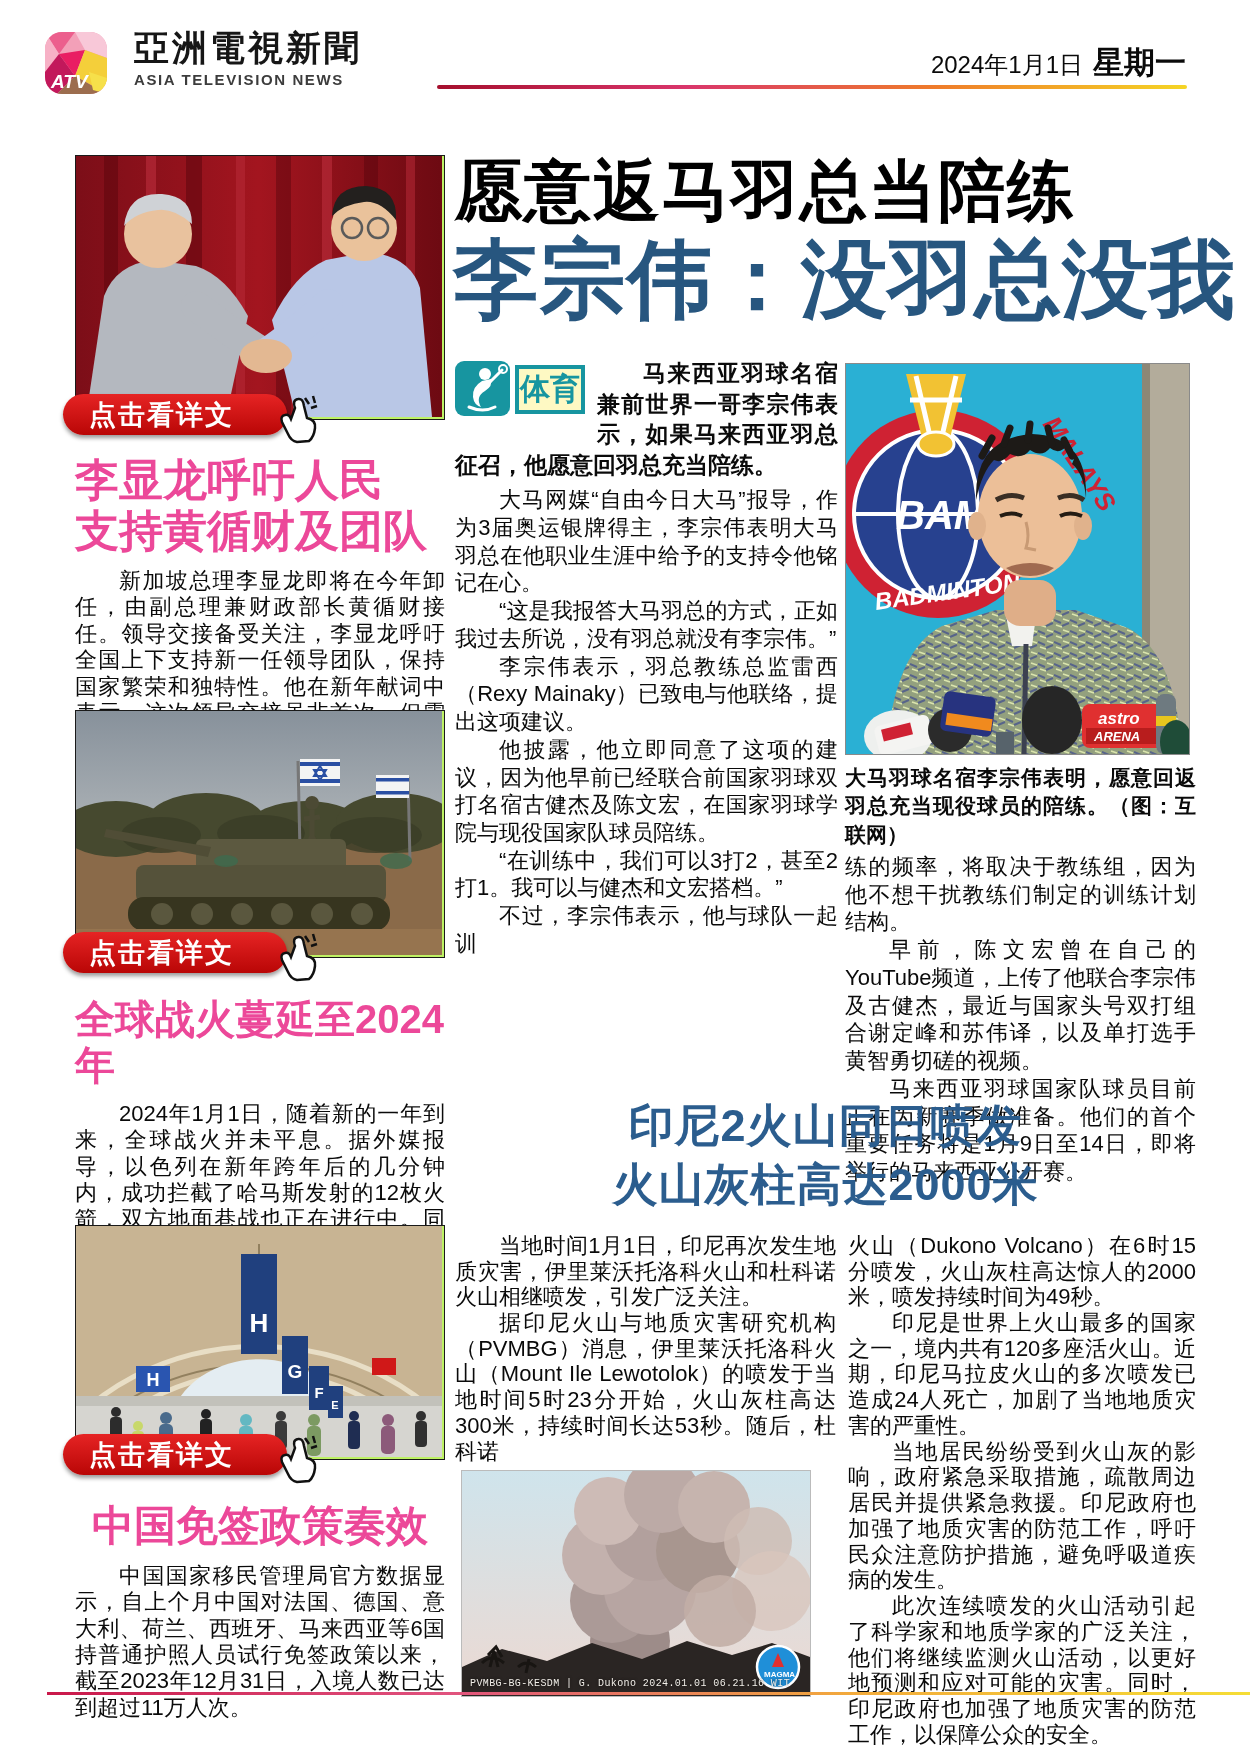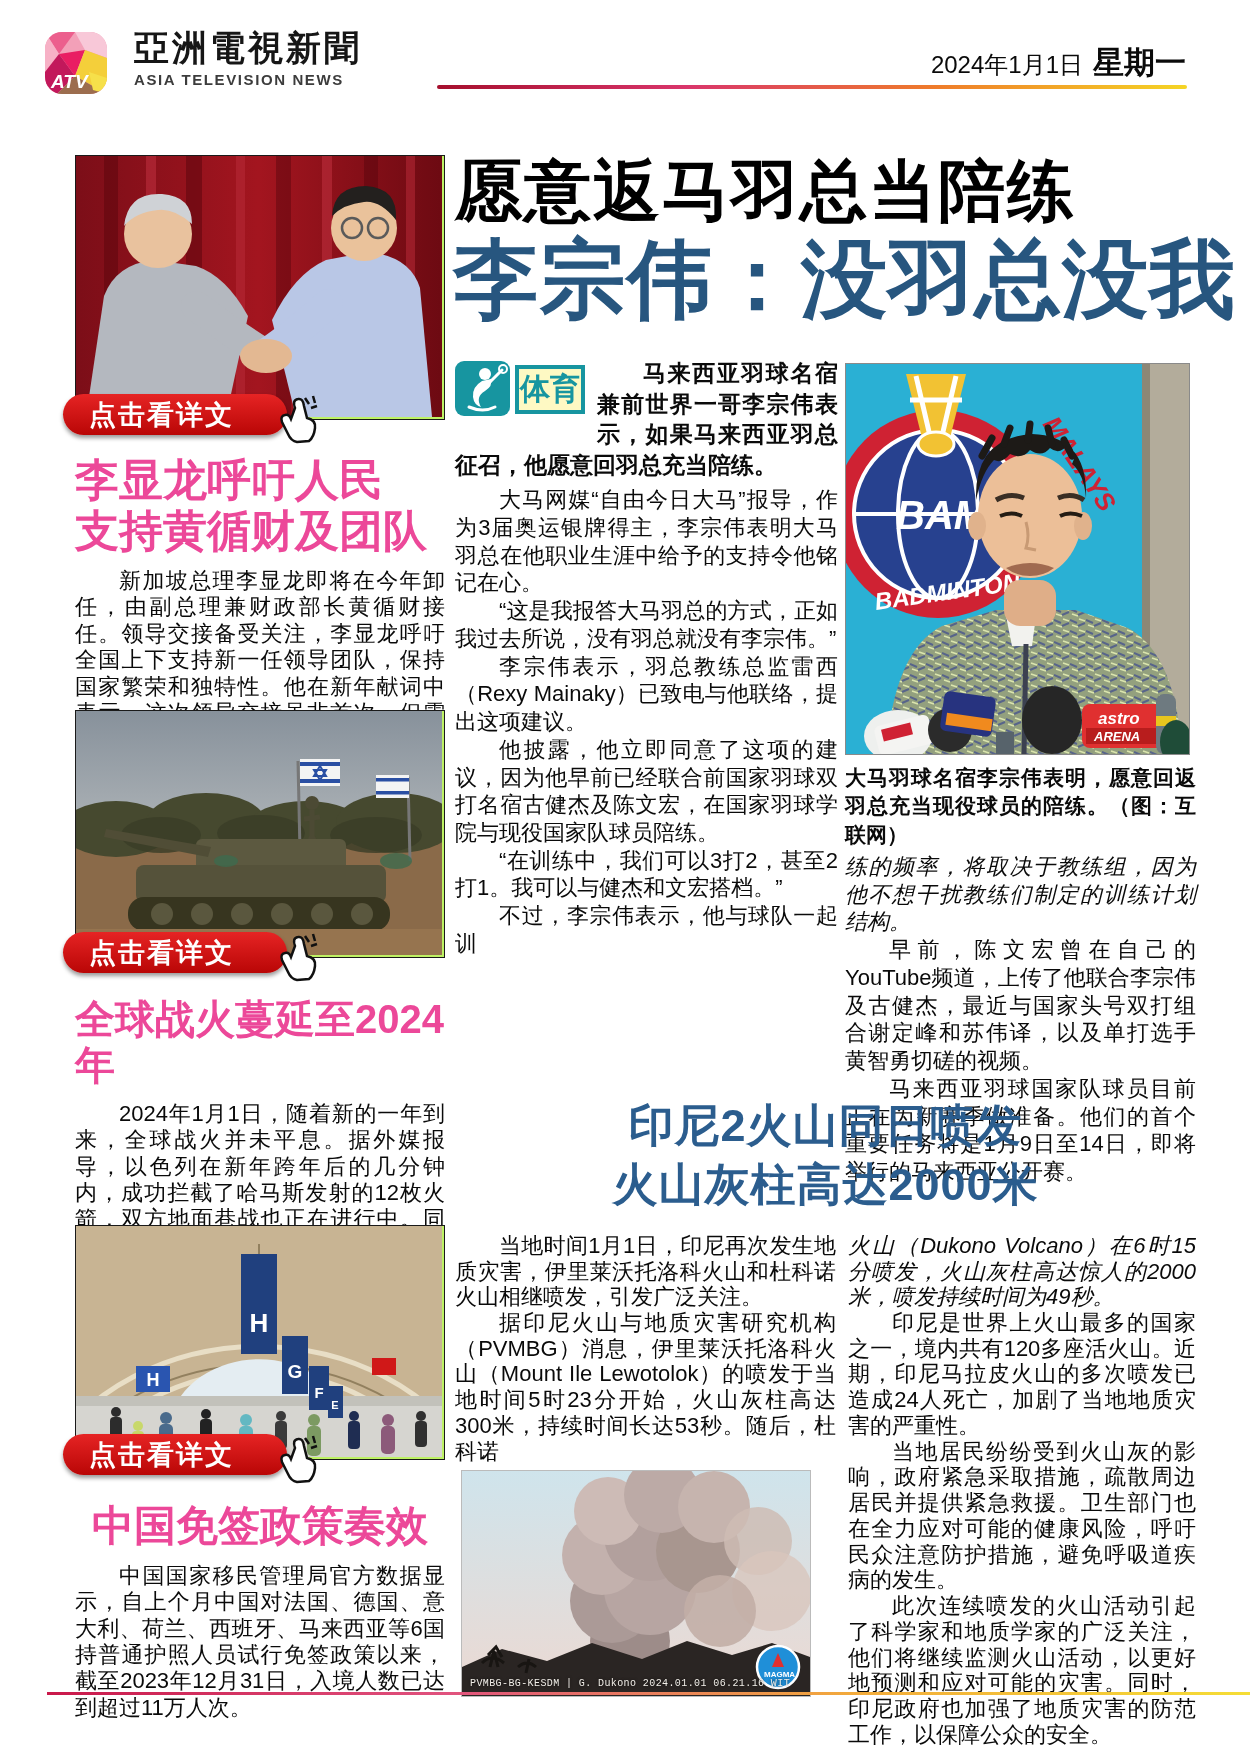--- a/index.html
+++ b/index.html
@@ -38,21 +38,21 @@
                  color:#27567f;letter-spacing:1px;}
   .col-mid{position:absolute;left:455px;top:358px;width:383px;}
   .col-right{position:absolute;left:845px;top:363px;width:351px;}
   .sport-badge{float:left;width:132px;height:57px;margin:3px 10px 4px 0;display:flex;align-items:flex-start;gap:5px;}
   .badge-icon{width:55px;height:55px;background:#1795a0;border-radius:9px;}
   .badge-box{width:62px;height:41px;margin-top:4px;background:#fef9c3;border:4px solid #1795a0;
              display:flex;align-items:center;justify-content:center;}
   .badge-box span{color:#1795a0;font-size:30px;font-weight:900;}
   .lead{font-size:23px;font-weight:bold;line-height:1.33;text-align:justify;text-indent:2em;margin:0 0 6px;}
   .para{font-size:22px;line-height:1.26;text-align:justify;text-indent:2em;margin:0;}
-  .para.noindent{text-indent:0;font-style:italic;}
+  .para.noindent{text-indent:0;}
   .subhead{text-align:center;color:#2b5d8e;font-weight:900;font-size:27px;margin:10px 0 8px;}
   .lcw-photo{width:343px;height:390px;border:1px solid #8a8a8a;position:relative;overflow:hidden;margin:0;font-style:italic;}
   .photo-caption{font-size:21px;font-weight:bold;line-height:1.35;margin:9px 0 4px;text-align:justify;}
 
   
   .volcano{position:absolute;left:455px;top:1096px;width:741px;}
   .volcano-h{text-align:center;color:#2b5d8e;font-weight:900;font-size:45px;line-height:1.32;
              margin:0;white-space:pre-line;letter-spacing:1px;}
   .volcano-cols{display:flex;gap:12px;margin-top:18px;}
   .v-left{width:381px;}
@@ -439,21 +439,21 @@
             <circle cx="316" cy="196" r="21" fill="#1f8fd8" stroke="#ffffff" stroke-width="2.5"></circle>
             <path d="M316,182 l6,14 l-12,0 Z" fill="#e03030"></path>
             <text x="302" y="206" font-size="8" font-weight="bold" fill="#ffffff" font-family="Liberation Sans, sans-serif">MAGMA</text>
           </svg>
           <div class="wm">PVMBG-BG-KESDM | G. Dukono 2024.01.01 06.21.16 WIT</div>
         </div>
       </div>
       <div class="v-right">
         <p class="para noindent">火山（Dukono Volcano）在6时15分喷发，火山灰柱高达惊人的2000米，喷发持续时间为49秒。</p>
         <p class="para">印尼是世界上火山最多的国家之一，境内共有120多座活火山。近期，印尼马拉皮火山的多次喷发已造成24人死亡，加剧了当地地质灾害的严重性。</p>
-        <p class="para">当地居民纷纷受到火山灰的影响，政府紧急采取措施，疏散周边居民并提供紧急救援。卫生部门也在全力应对可能的健康风险，呼吁民众注意防护措施，避免呼吸道疾病的发生。</p>
+        <p class="para">当地居民纷纷受到火山灰的影响，政府紧急采取措施，疏散周边居民并提供紧急救援。印尼政府也加强了地质灾害的防范工作，呼吁民众注意防护措施，避免呼吸道疾病的发生。</p>
         <p class="para">此次连续喷发的火山活动引起了科学家和地质学家的广泛关注，他们将继续监测火山活动，以更好地预测和应对可能的灾害。同时，印尼政府也加强了地质灾害的防范工作，以保障公众的安全。</p>
       </div>
     </div>
   </section>
 
   <div class="frule"></div>
 
 </div>
 
 </body></html>

